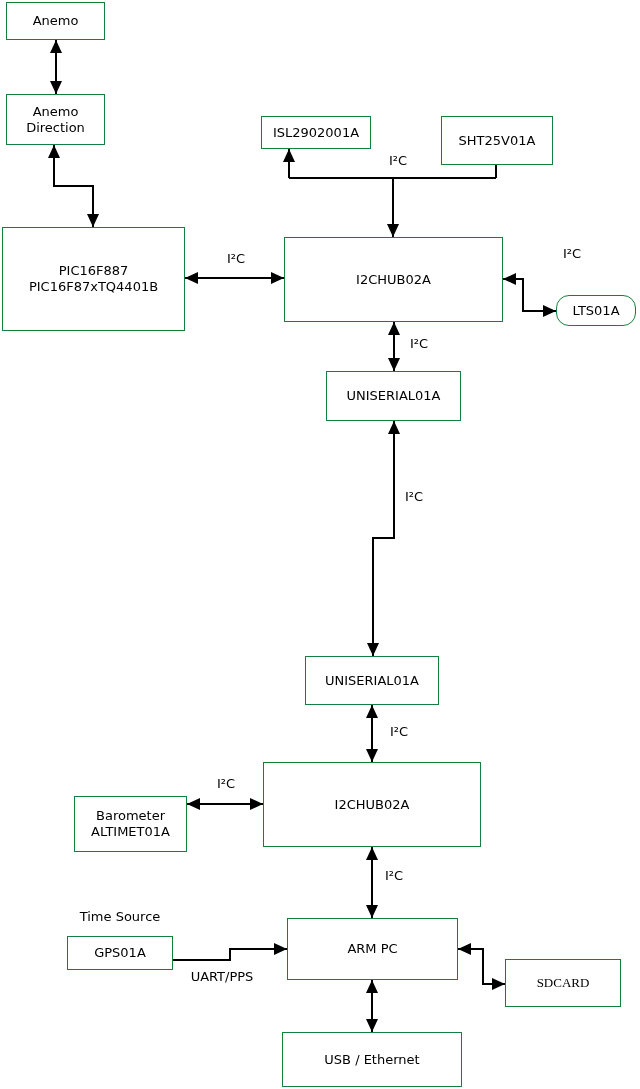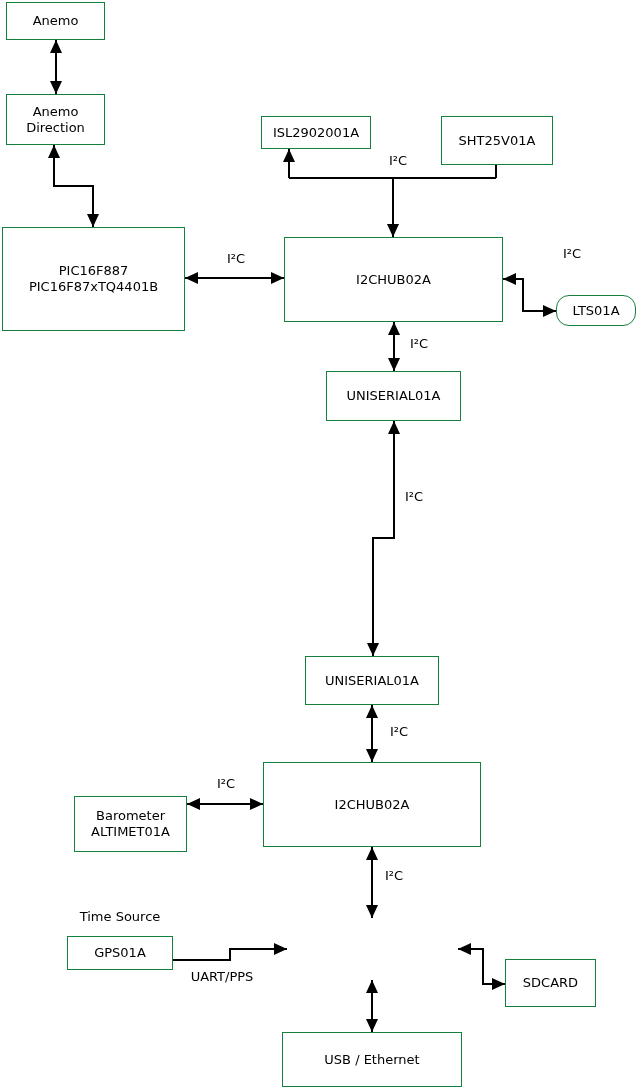--- a/index.html
+++ b/index.html
@@ -118,22 +118,25 @@
   </div>
 
   <div class="node" style="left:263px; top:762px; width:218px; height:85px;">
     <span>I2CHUB02A</span>
   </div>
 
   <div class="node" style="left:67px; top:936px; width:106px; height:34px;">
     <span>GPS01A</span>
   </div>
 
+  <div class="node" style="left:287px; top:918px; width:171px; height:62px;">
+    <span>ARM PC</span>
+  </div>
 
-  <div class="node" style="left:505px; top:959px; width:91px; height:48px;">
+  <div class="node" style="left:505px; top:959px; width:116px; height:48px;font-family:Liberation Serif, serif;">
     <span>SDCARD</span>
   </div>
 
   <div class="node" style="left:282px; top:1032px; width:180px; height:55px;">
     <span>USB / Ethernet</span>
   </div>
 
   <div class="edge-label" style="left:398px; top:161px;">I²C</div>
 
   <div class="edge-label" style="left:236px; top:259px;">I²C</div>

